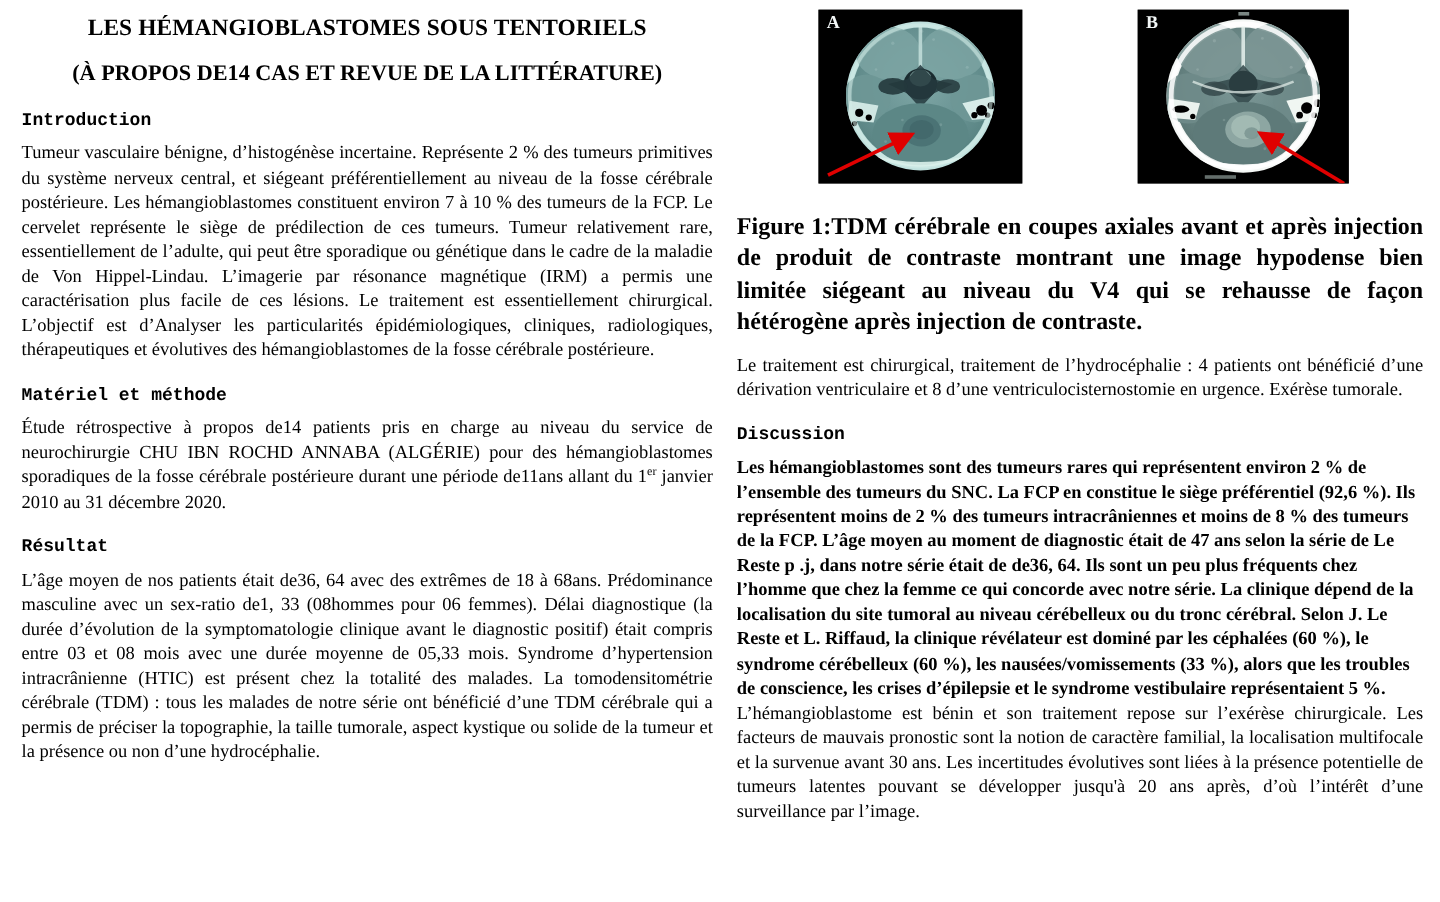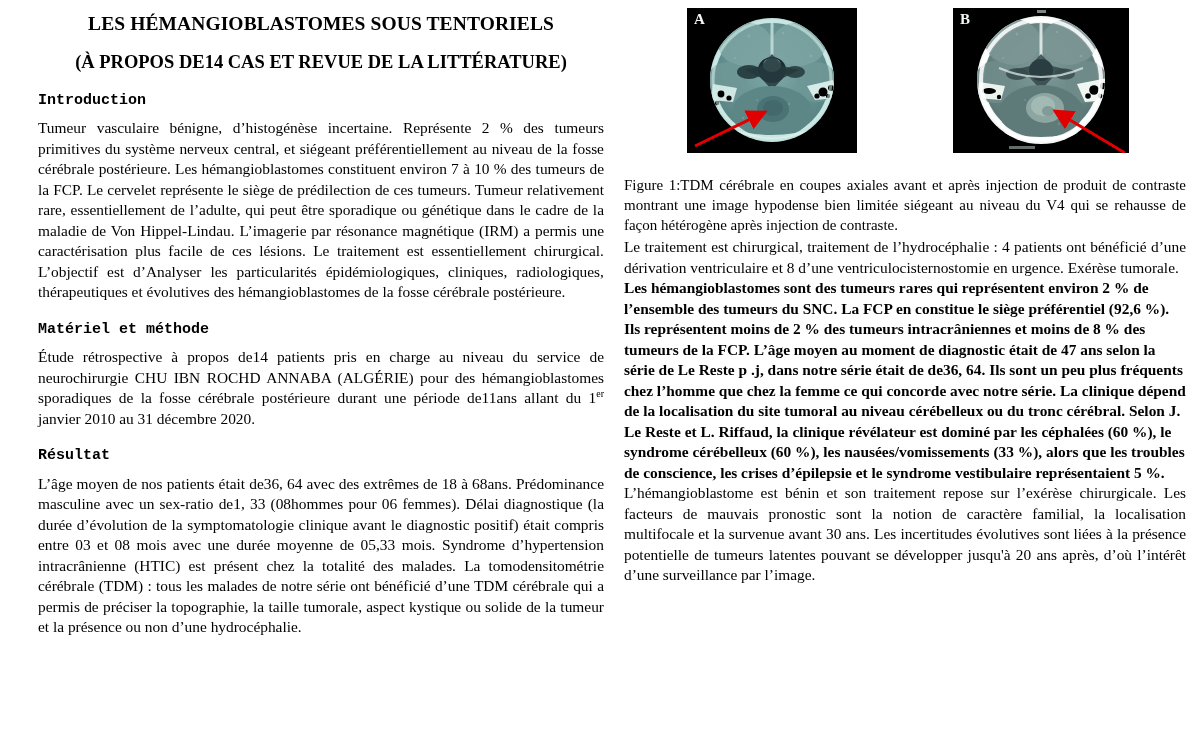--- a/index.html
+++ b/index.html
@@ -16,21 +16,20 @@
     color: #000000;
     overflow: hidden;
   }
 
   .poster {
     width: 1200px;
     height: 536px;
     display: flex;
     flex-direction: row;
     background: #ffffff;
-    padding-left: 20px;
   }
 
   
   .col-left {
     width: 608px;
     padding: 6px 14px 0 18px;
   }
   .col-right {
     width: 592px;
     padding: 4px 14px 0 6px;
@@ -112,22 +111,22 @@
     font-family: "Liberation Serif", "DejaVu Serif", serif;
     font-size: 15px;
     font-weight: bold;
     z-index: 7;
     text-shadow: 0 0 2px #000;
   }
 
   .ct-svg { position: absolute; inset: 0; width: 100%; height: 100%; display: block; }
 
   .figcap {
-    font-size: 15px;
-    font-weight: normal;
+    font-size: 20px;
+    font-weight: bold;
     line-height: 1.32;
     text-align: justify;
     margin: 23px 0 0 0;
   }
 
   .ct-arrow { position: absolute; inset: 0; width: 100%; height: 100%; z-index: 8; }
 </style>
 </head>
 <body>
 
@@ -305,20 +304,21 @@
             </marker>
           </defs>
           <line x1="172" y1="145" x2="102" y2="103" stroke="#e00000" stroke-width="3" marker-end="url(#ah-b)"></line>
         </svg>
         <div class="ct-label">B</div>
       </div>
     </div>
 
     <p class="figcap">Figure 1:TDM cérébrale en coupes axiales avant et après injection de produit de contraste montrant une image hypodense bien limitée siégeant au niveau du V4 qui se rehausse de façon hétérogène après injection  de contraste.</p>
 
-    <p class="body" style="margin-top:2px;">Le traitement est chirurgical, traitement de l’hydrocéphalie : 4 patients ont bénéficié d’une dérivation ventriculaire et 8 d’une ventriculocisternostomie en urgence. Exérèse tumorale.</p>
-
+    <p class="body" style="margin-top:13px;">Le traitement est chirurgical, traitement de l’hydrocéphalie : 4 patients ont bénéficié d’une dérivation ventriculaire et 8 d’une ventriculocisternostomie en urgence. Exérèse tumorale.</p>
+
+    <h2 class="section">Discussion</h2>
     <p class="body ragged">Les hémangioblastomes sont des tumeurs rares qui représentent environ 2 % de l’ensemble des tumeurs du SNC. La FCP en constitue le siège préférentiel (92,6 %). Ils représentent moins de 2 % des tumeurs intracrâniennes et moins de 8 % des tumeurs de la FCP. L’âge moyen au moment de diagnostic était de 47 ans selon la série de Le Reste p .j, dans notre série était de de36, 64. Ils sont un peu plus fréquents chez l’homme que chez la femme ce qui concorde avec notre série. La clinique dépend de la localisation du site tumoral au niveau cérébelleux ou du tronc cérébral. Selon J. Le Reste et L. Riffaud, la clinique révélateur est dominé par les céphalées (60 %), le syndrome cérébelleux (60 %), les nausées/vomissements (33 %), alors que les troubles de conscience, les crises d’épilepsie et le syndrome vestibulaire représentaient 5 %.</p>
 
     <p class="body">L’hémangioblastome  est bénin et son traitement repose sur l’exérèse chirurgicale. Les facteurs de mauvais pronostic sont la notion de caractère familial, la localisation multifocale et la survenue avant 30 ans. Les incertitudes évolutives sont liées à la présence potentielle de tumeurs latentes pouvant se développer jusqu'à 20 ans après, d’où l’intérêt d’une surveillance par l’image.</p>
   </div>
 
 </div>
 
 </body></html>

